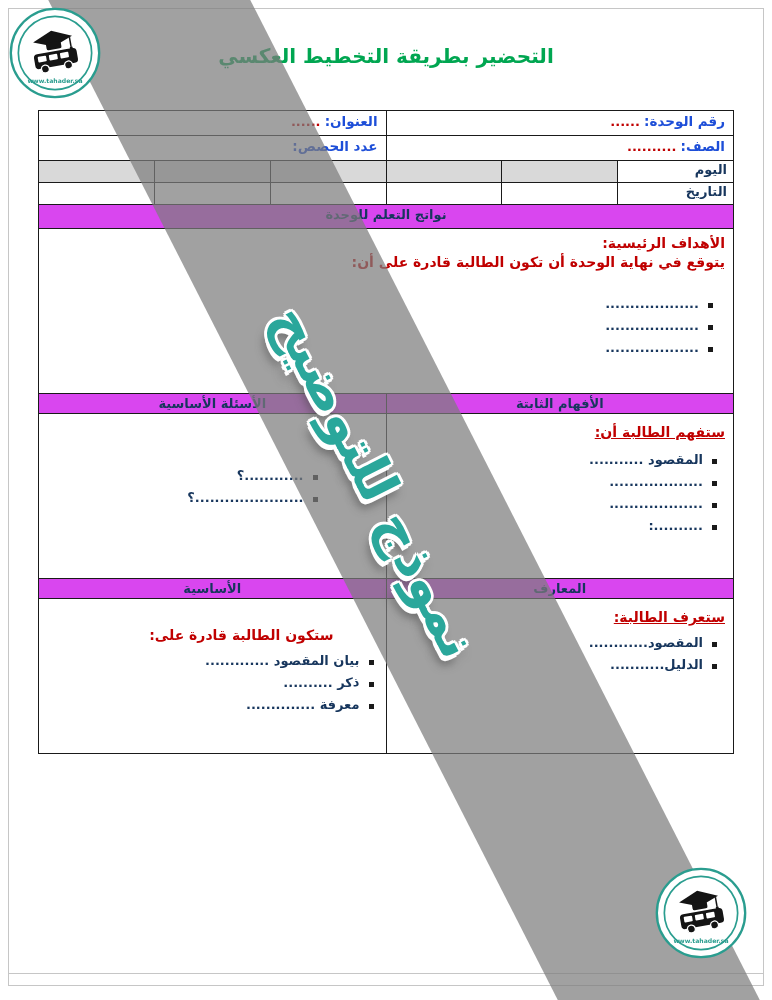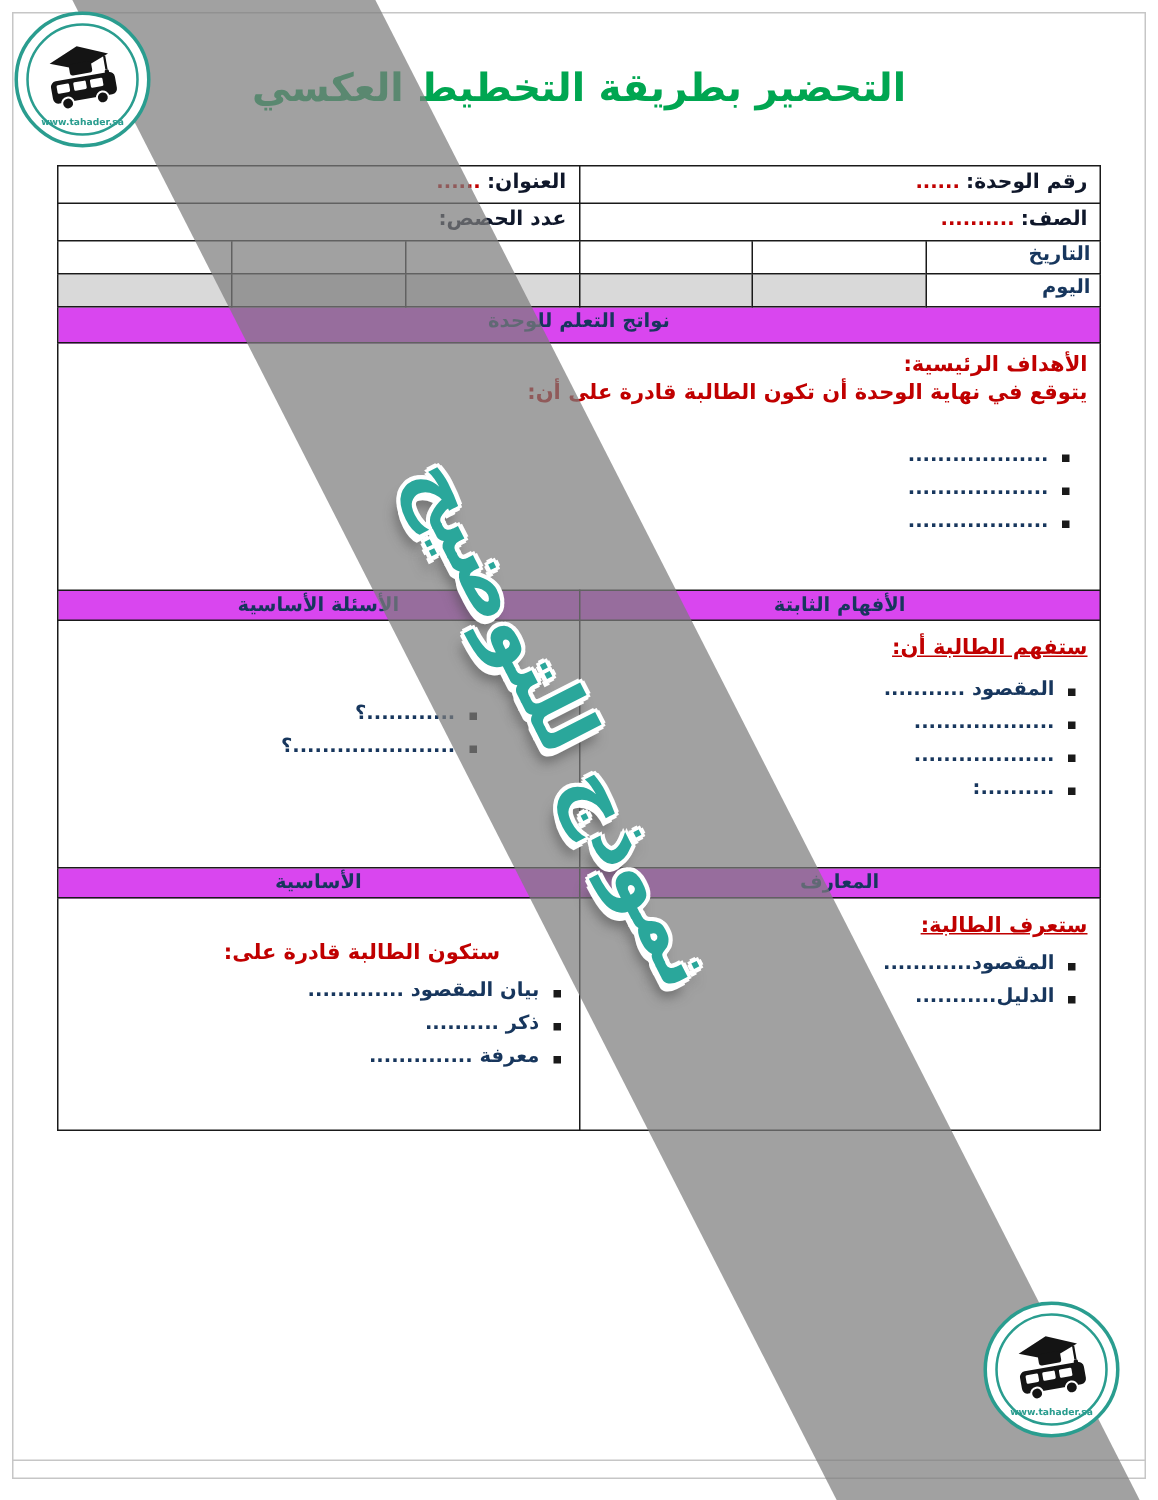--- a/index.html
+++ b/index.html
@@ -8,33 +8,33 @@
 
   .page { position:relative; width:772px; height:1000px; margin:0 auto;
           background:#ffffff; overflow:hidden; direction:rtl; }
 
   .frame { position:absolute; top:8px; left:8px; right:8px; bottom:14px;
            border:1px solid #c6c6c6; z-index:1; }
   .footer-line { position:absolute; left:8px; right:8px; top:973px;
                  border-top:1px solid #c6c6c6; z-index:1; }
 
   .page-title { position:absolute; top:44px; left:0; right:0; z-index:2;
-                text-align:center; color:#00A651; font-size:26px; font-weight:bold; }
+                text-align:center; color:#00A651; font-size:20px; font-weight:bold; }
 
   
   .main-table { position:absolute; top:110px; right:38px; width:696px; z-index:2;
                 border-collapse:collapse; table-layout:fixed; }
   .main-table col { width:16.6667%; }
   .main-table td { border:1px solid #1a1a1a; font-size:13px; color:#17365D;
                    vertical-align:top; padding:2px 8px; }
   .h25 td{height:25px;} .h22 td{height:22px; padding:1px 6px;}
   .h32 td{height:32px; vertical-align:middle;} .h24 td{height:24px;}
   .h165 td{height:165px;} .h20 td{height:20px;} .h155 td{height:155px;}
 
-  .lbl { color:#0f172a; font-weight:bold; font-size:13.5px; }
+  .lbl { color:#1d4ed8; font-weight:bold; font-size:13.5px; }
   .red { color:#C00000; font-weight:bold; }
   .red-b { color:#C00000; font-weight:bold; font-size:14px; }
   .u { text-decoration:underline; }
   .gray-cell { background:#D9D9D9; }
   .hdr { background:#d946ef; text-align:center; font-weight:bold;
          color:#17365D; padding:2px 4px; vertical-align:middle; }
 
   
   ul.sq { list-style:none; }
   ul.sq li { position:relative; padding-right:16px; margin-bottom:7px;
@@ -110,35 +110,35 @@
       <td colspan="3">
         <span class="lbl">الصف:</span>
         <span class="red">..........</span>
       </td>
       <td colspan="3">
         <span class="lbl">عدد الحصص:</span>
       </td>
     </tr>
 
     <tr class="h22">
+      <td class="lbl">اليوم</td>
+      <td class="gray-cell"></td>
+      <td class="gray-cell"></td>
+      <td class="gray-cell"></td>
+      <td class="gray-cell"></td>
+      <td class="gray-cell"></td>
+    </tr>
+
+    <tr class="h22">
       <td class="lbl">التاريخ</td>
       <td></td>
       <td></td>
       <td></td>
       <td></td>
       <td></td>
-    </tr>
-
-    <tr class="h22">
-      <td class="lbl">اليوم</td>
-      <td class="gray-cell"></td>
-      <td class="gray-cell"></td>
-      <td class="gray-cell"></td>
-      <td class="gray-cell"></td>
-      <td class="gray-cell"></td>
     </tr>
 
 
     <tr class="h24">
       <td colspan="6" class="hdr">نواتج التعلم للوحدة</td>
     </tr>
 
     <tr class="h165">
       <td colspan="6">
         <div class="red-b obj-head">الأهداف الرئيسية:</div>

